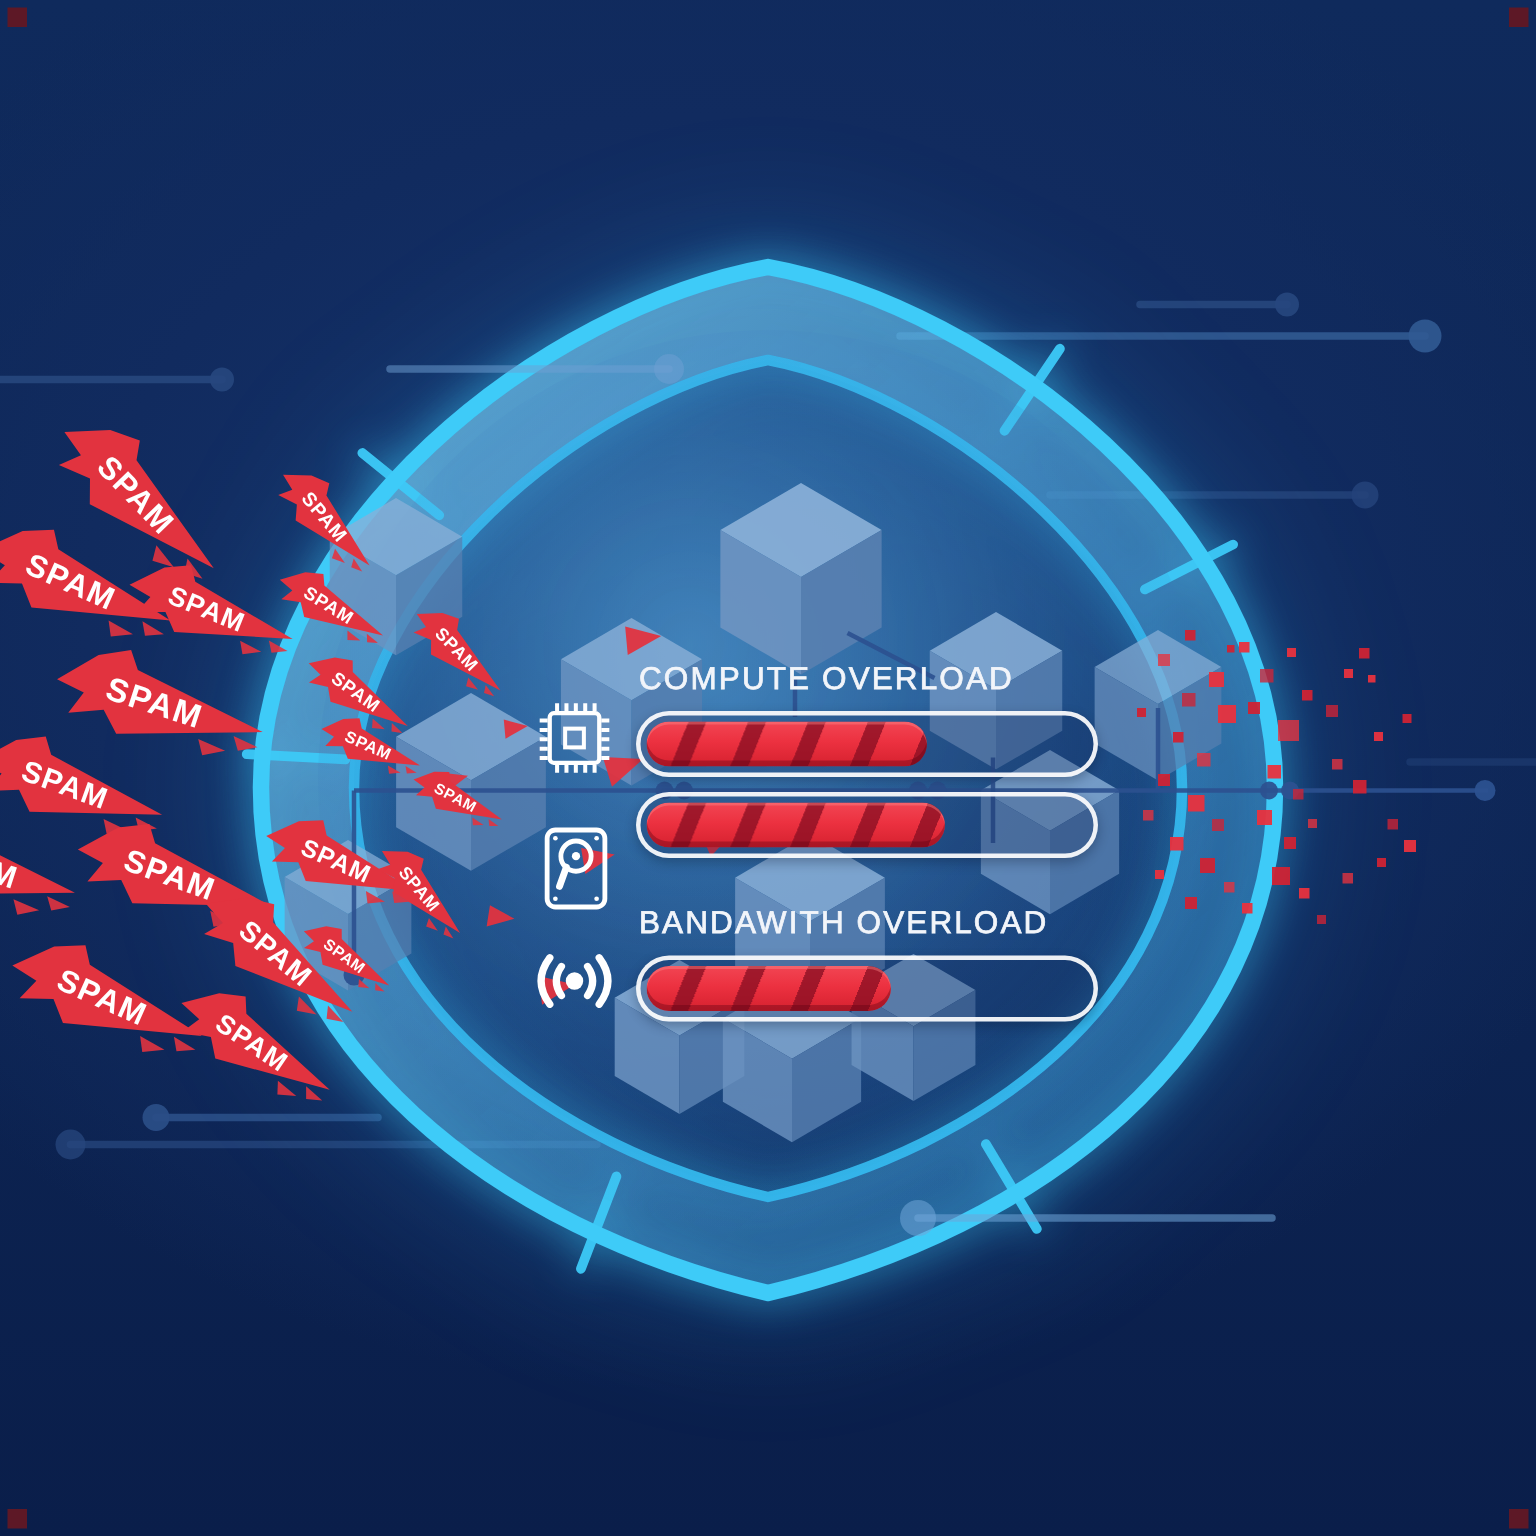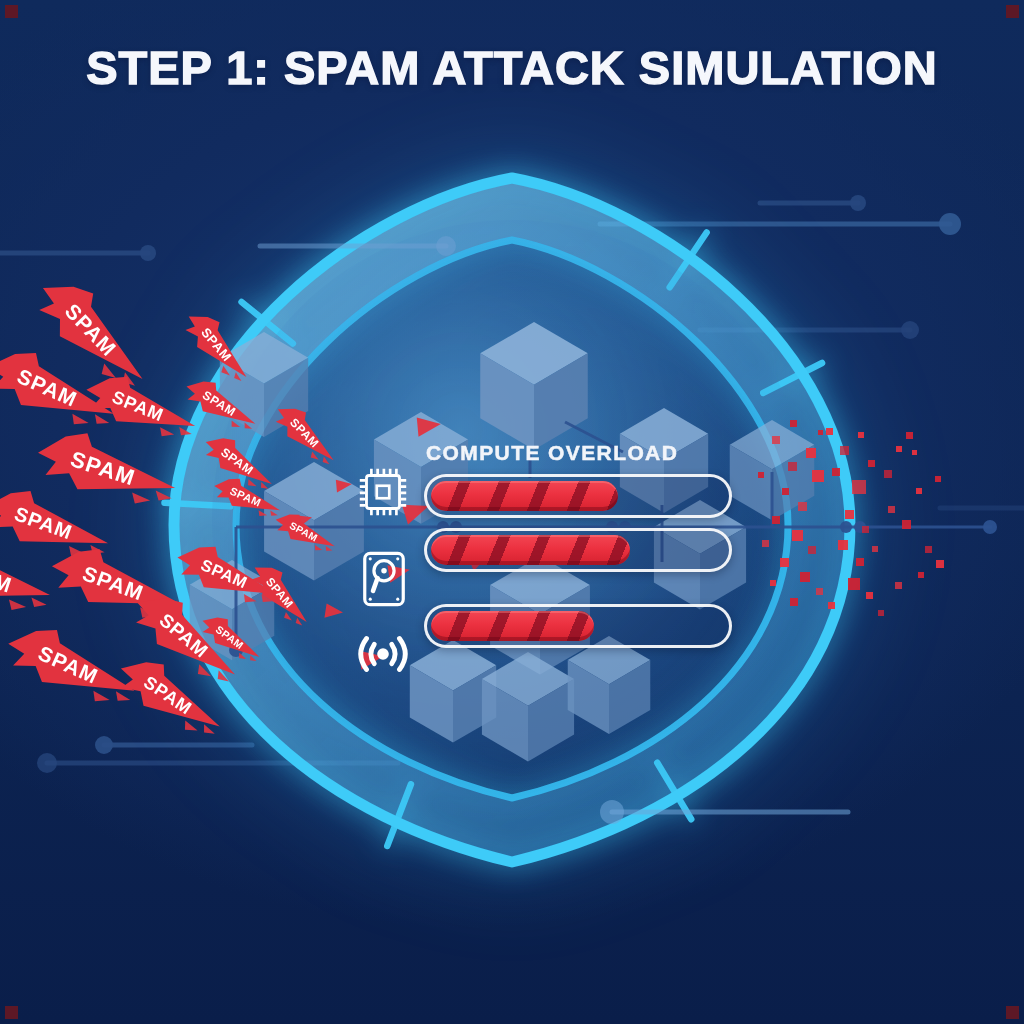--- a/index.html
+++ b/index.html
@@ -17,21 +17,21 @@
     -webkit-text-stroke:1.4px #f5f7fc;text-shadow:0 2px 6px rgba(0,10,40,.35);
   }
   #ring-svg{filter:drop-shadow(0 0 14px rgba(62,203,248,.65)) drop-shadow(0 0 44px rgba(42,160,225,.38));}
   #inner-glow{
     position:absolute;left:212px;top:220px;width:600px;height:600px;border-radius:50%;
     background:radial-gradient(circle at 45% 40%, rgba(105,175,232,.28) 0%, rgba(55,115,185,.12) 55%, rgba(30,70,140,0) 78%);
   }
   
   .meter{position:absolute;left:424px;width:308px;}
   .meter-label{
-    font-size:21px;font-weight:700;letter-spacing:1.4px;color:#f2f5fa;
+    font-size:21px;font-weight:400;letter-spacing:1.4px;color:#f2f5fa;
     margin:0 0 9px 2px;-webkit-text-stroke:.5px #f2f5fa;
   }
   .meter-track{
     position:relative;height:38px;border:3px solid rgba(255,255,255,.92);
     border-radius:22px;background:rgba(14,36,82,.25);
     box-shadow:0 3px 8px rgba(5,15,40,.3);
   }
   .meter-fill{
     position:absolute;left:4px;top:4px;bottom:4px;border-radius:16px;
     box-shadow:inset 0 2px 0 rgba(255,140,140,.4), inset 0 -4px 0 rgba(90,0,18,.35);
@@ -175,20 +175,21 @@
         <line x1="17" y1="30" x2="12" y2="44" stroke="#fff" stroke-width="5" stroke-linecap="round"></line>
         <circle cx="9" cy="9" r="1.7" fill="#fff"></circle>
             <circle cx="39" cy="9" r="1.7" fill="#fff"></circle>
         <circle cx="9" cy="53" r="1.7" fill="#fff"></circle>
             <circle cx="39" cy="53" r="1.7" fill="#fff"></circle>
       </svg>
     </span>
 
   </div>
       <div class="meter" style="top: 604px;">
+    <div class="meter-label">BANDAWITH OVERLOAD</div>
     <div class="meter-track">
       <div class="meter-fill" style="width: 54%; background: repeating-linear-gradient(112deg, rgba(0, 0, 0, 0) 0px, rgba(0, 0, 0, 0) 26px, rgba(140, 15, 35, 0.8) 26px, rgba(140, 15, 35, 0.8) 37px), linear-gradient(rgb(242, 69, 83) 0%, rgb(236, 49, 64) 45%, rgb(214, 33, 47) 100%);"></div>
     </div>
 
     <span class="m-icon icon-signal" style="display: block;">
       <svg viewBox="0 0 64 44" fill="none">
         <circle cx="32" cy="22" r="6" fill="#fff"></circle>
         <path d="M15,6 Q3,22 15,38" stroke="#fff" stroke-width="5" stroke-linecap="round"></path>
         <path d="M23,12 Q16,22 23,32" stroke="#fff" stroke-width="5" stroke-linecap="round"></path>
         <path d="M49,6 Q61,22 49,38" stroke="#fff" stroke-width="5" stroke-linecap="round"></path>
@@ -401,21 +402,20 @@
       <rect x="935" y="476" width="6" height="6" fill="#cf2334" opacity="0.95"></rect>
       <rect x="912" y="450" width="5" height="5" fill="#e8323e" opacity="0.95"></rect>
       <rect x="878" y="610" width="6" height="6" fill="#cf2334" opacity="0.78"></rect>
       <rect x="828" y="602" width="7" height="7" fill="#e8323e" opacity="0.95"></rect>
       <rect x="758" y="472" width="6" height="6" fill="#cf2334" opacity="0.95"></rect>
       <rect x="762" y="540" width="7" height="7" fill="#e8323e" opacity="0.78"></rect>
       <rect x="818" y="430" width="5" height="5" fill="#cf2334" opacity="0.95"></rect>
       <rect x="770" y="580" width="6" height="6" fill="#e8323e" opacity="0.95"></rect>
     </svg>
 
-  <h1 class="title">STEP 1: SPAM ATTACK SIMULATION</h1>
 
   <div id="corners">
       <div class="cpx" style="width: 13px; height: 13px; background: rgb(93, 24, 38); left: 5px; top: 5px;"></div>
       <div class="cpx" style="width: 13px; height: 13px; background: rgb(93, 24, 38); right: 5px; top: 5px;"></div>
       <div class="cpx" style="width: 13px; height: 13px; background: rgb(93, 24, 38); left: 5px; bottom: 5px;"></div>
       <div class="cpx" style="width: 13px; height: 13px; background: rgb(93, 24, 38); right: 5px; bottom: 5px;"></div>
     </div>
 </div>
 
 </body></html>

